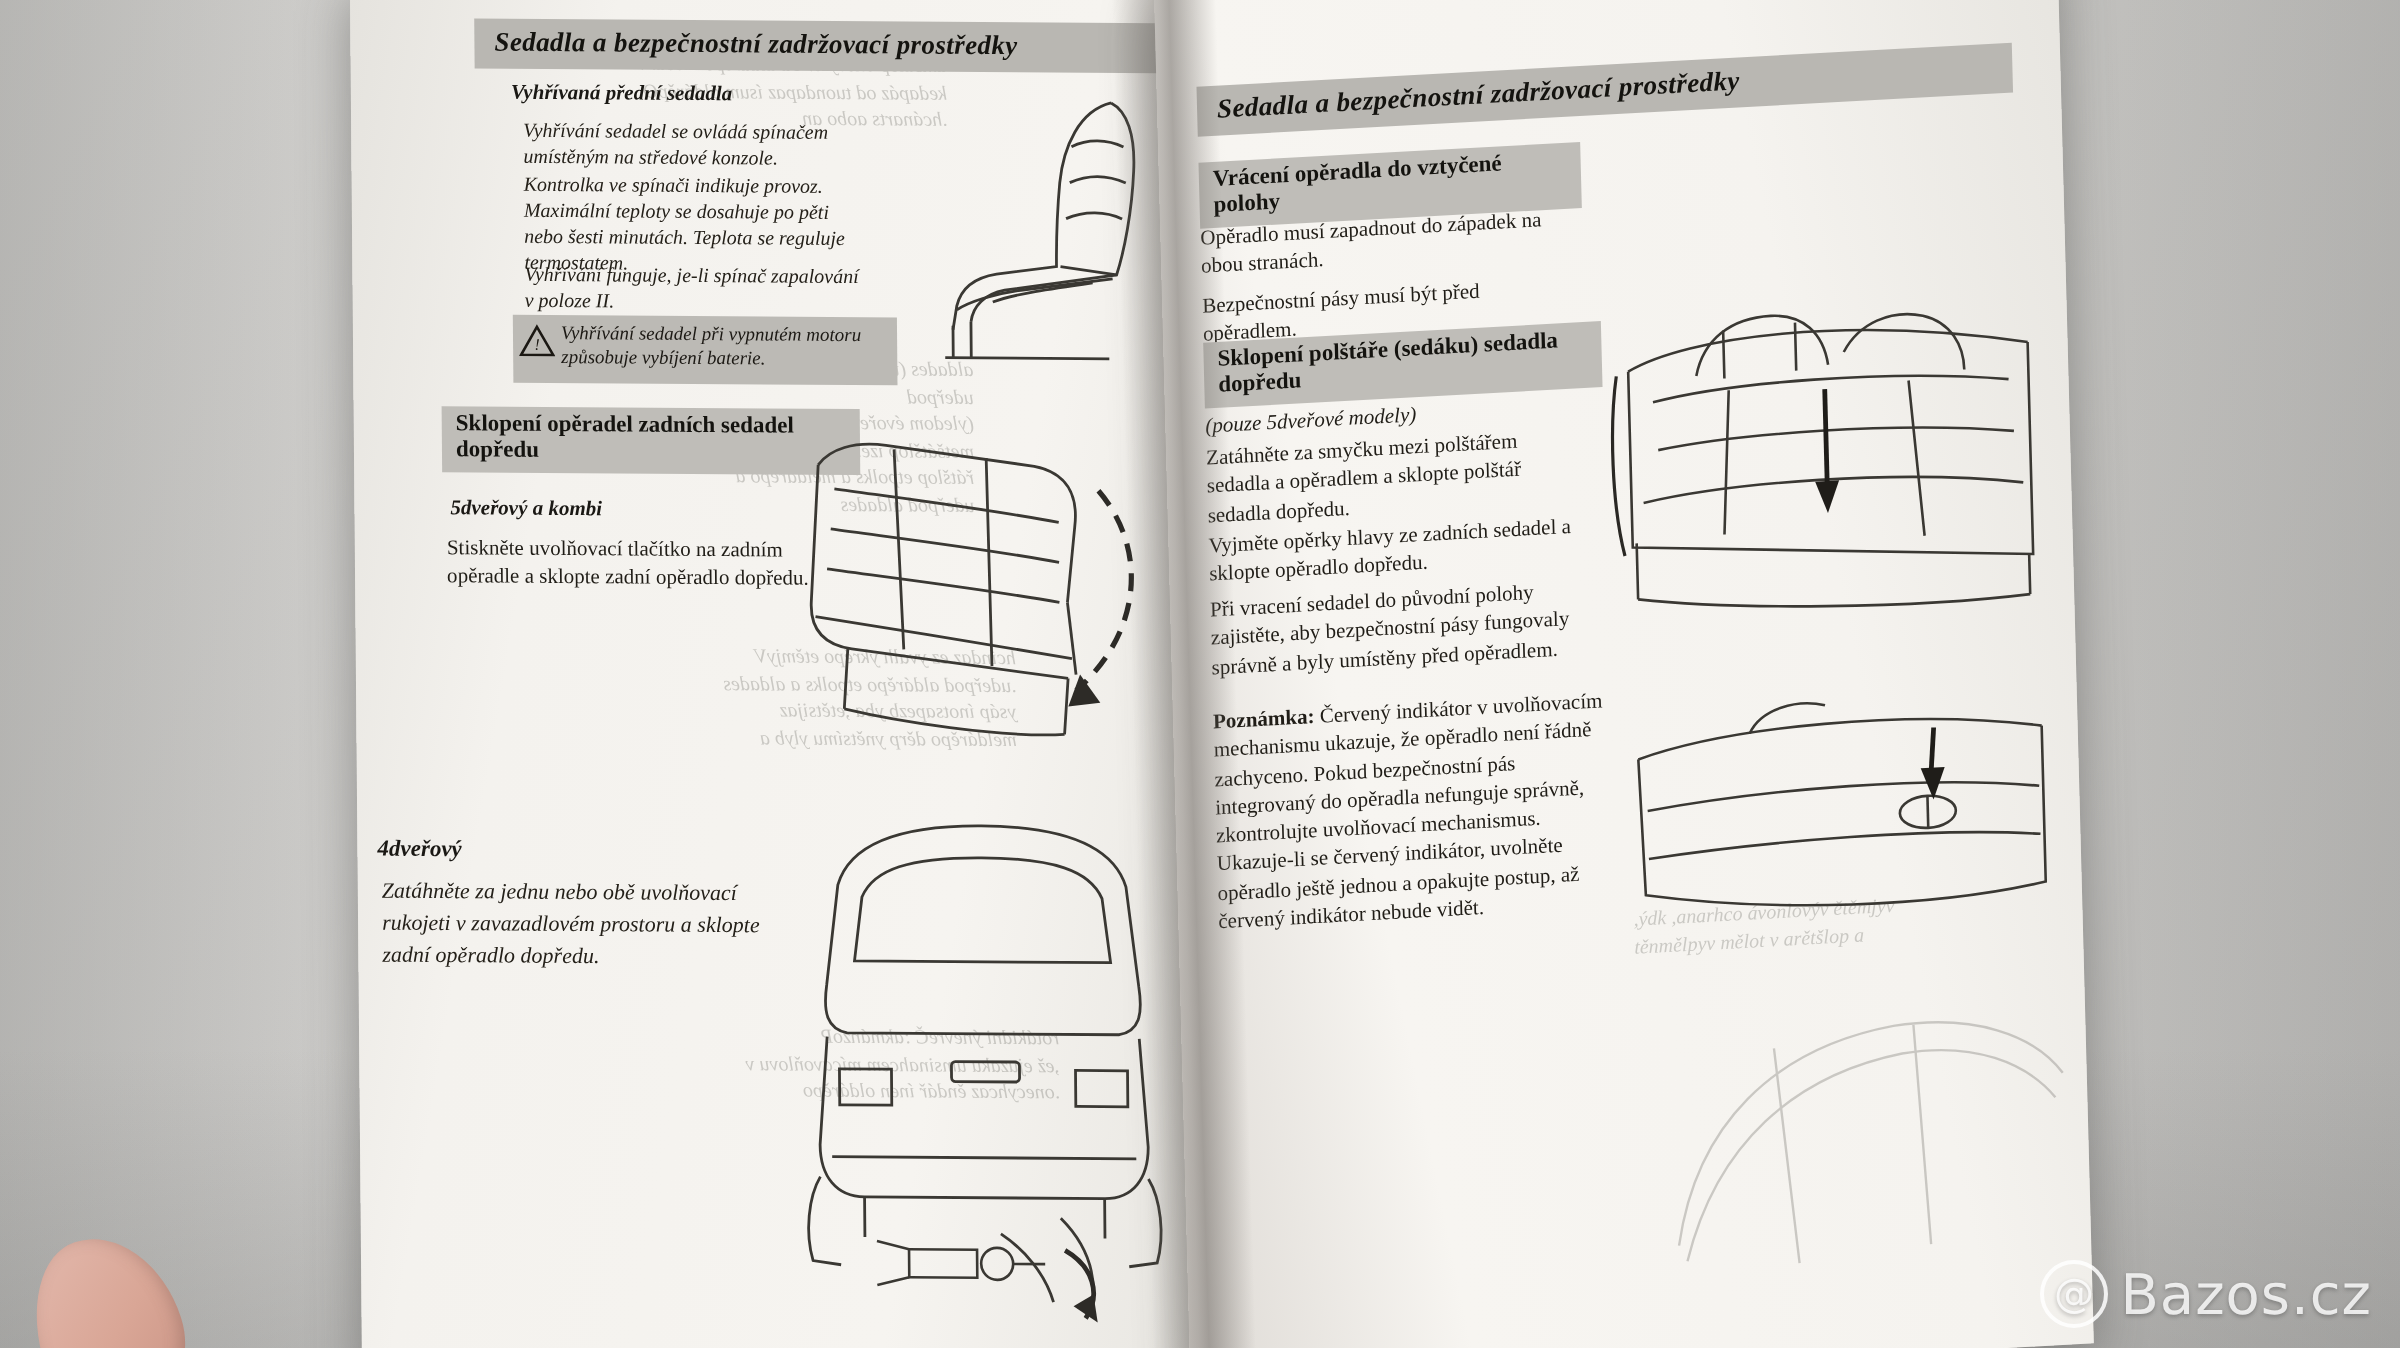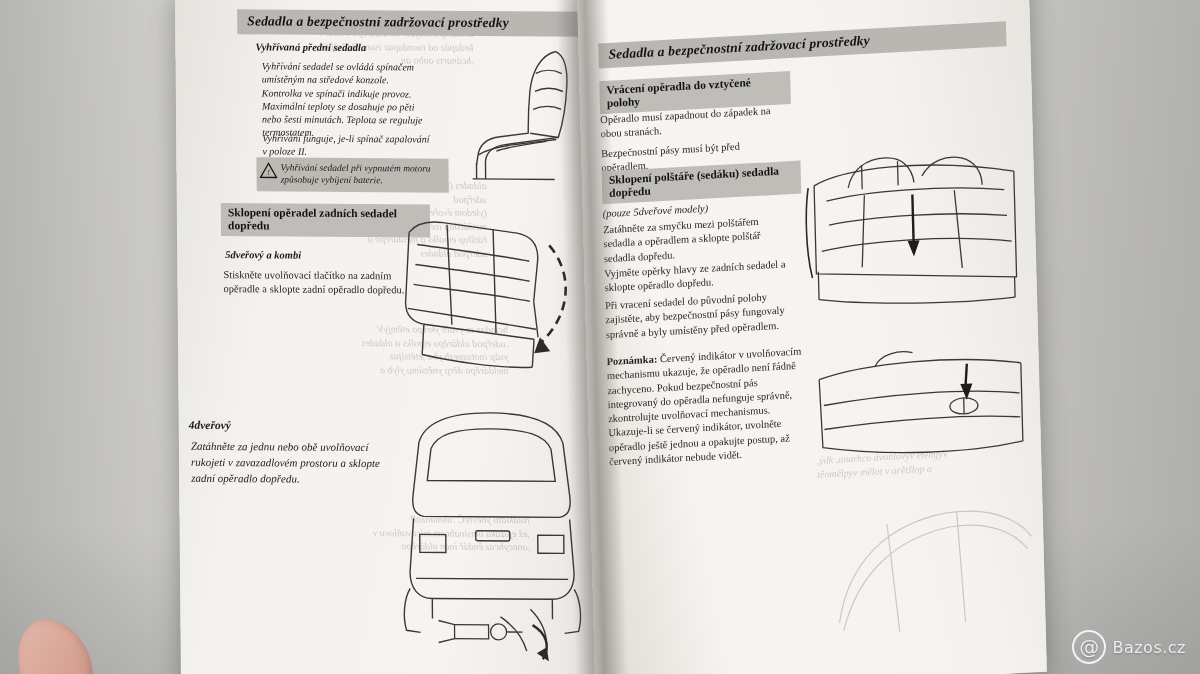--- a/index.html
+++ b/index.html
@@ -154,21 +154,21 @@
 
   .fig { position: absolute; }
 
   
   .wm {
     position: absolute;
     right: 14px;
     bottom: 10px;
     color: rgba(255,255,255,.82);
     font-family: "DejaVu Sans", sans-serif;
-    font-size: 16px;
+    font-size: 28px;
     letter-spacing: .5px;
     text-shadow: 0 1px 2px rgba(0,0,0,.25);
     display: flex;
     align-items: center;
     gap: 6px;
   }
   .wm .at {
     display: inline-block;
     width: 30px; height: 30px;
     border: 2.5px solid rgba(255,255,255,.85);

